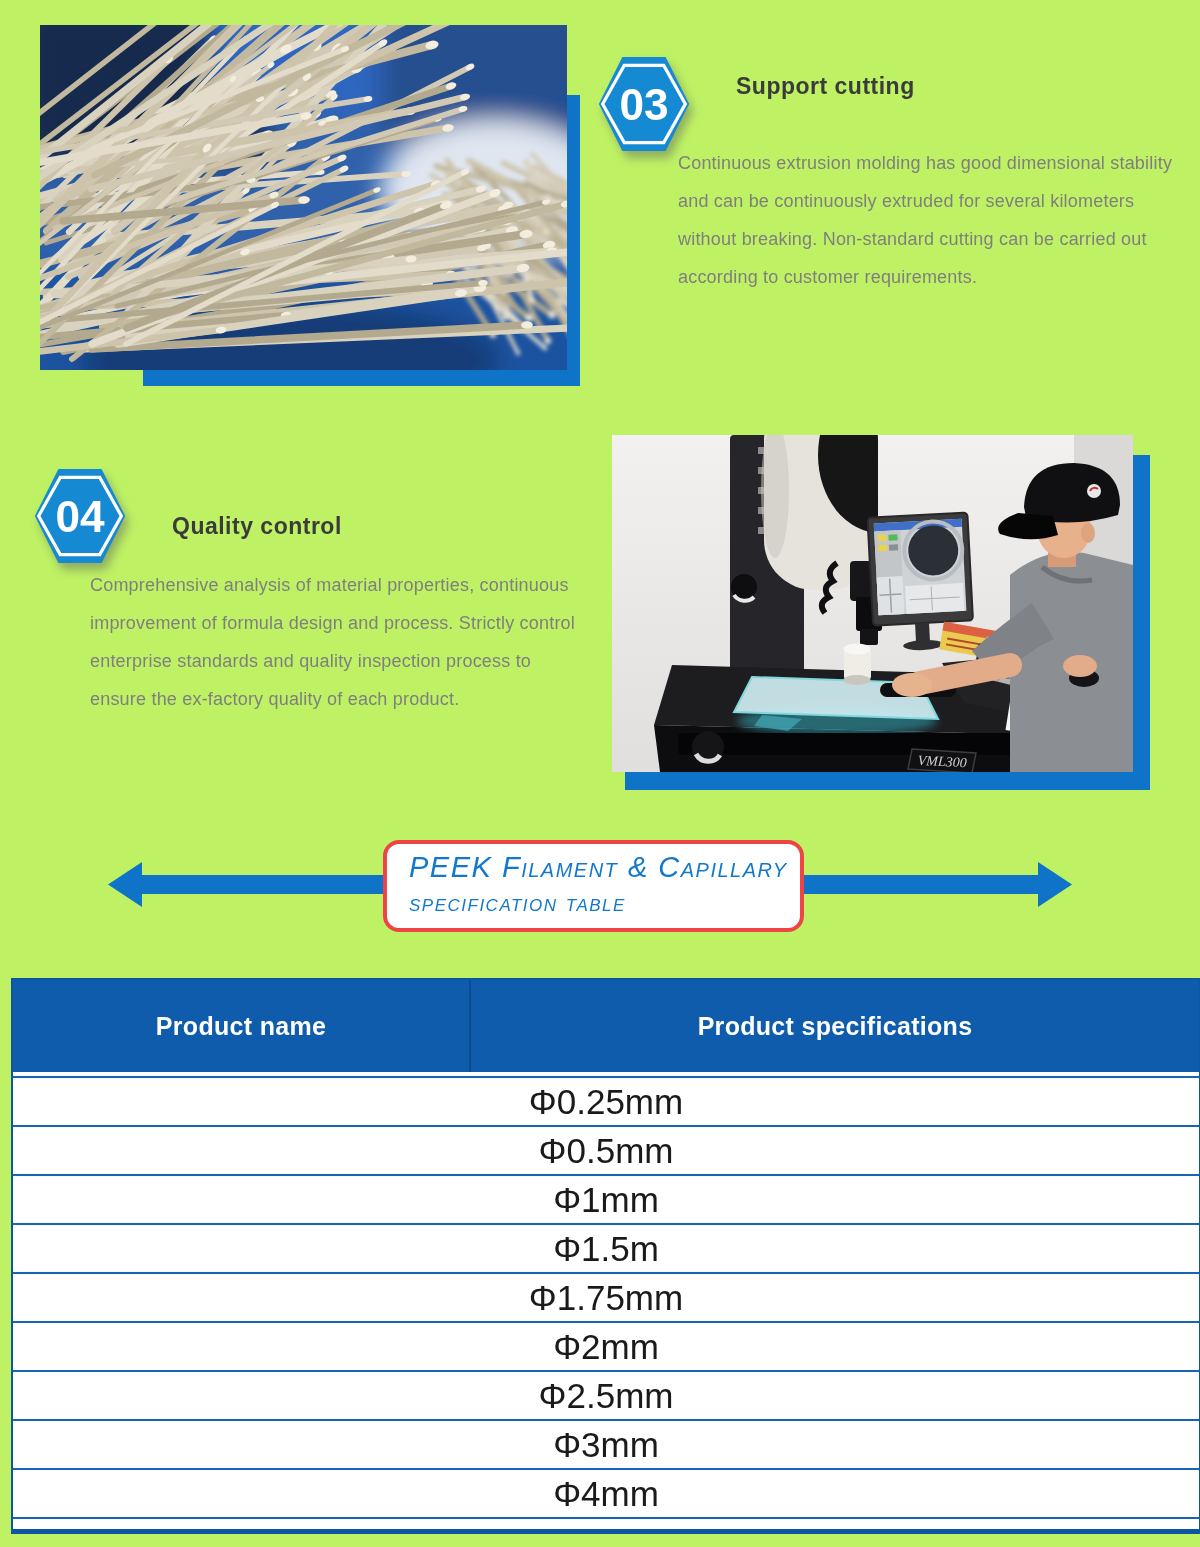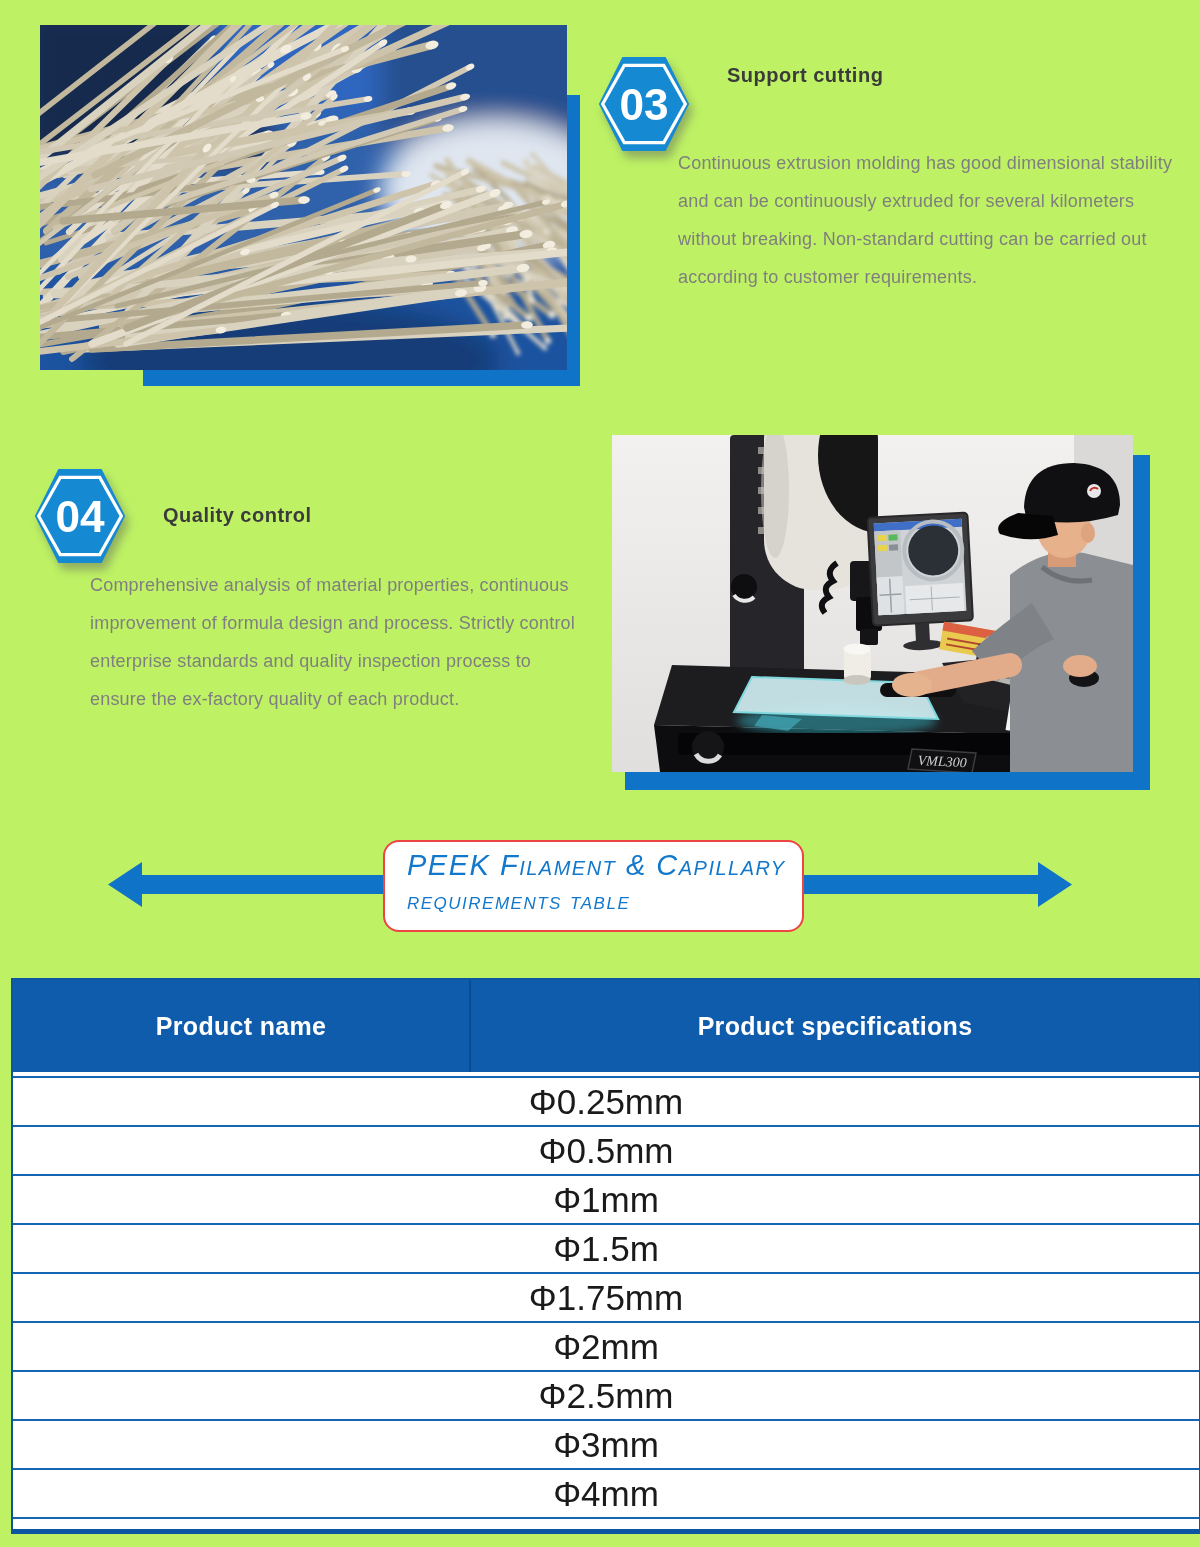--- a/index.html
+++ b/index.html
@@ -17,35 +17,35 @@
 
   
   .badge{position:absolute;width:94px;height:98px;}
   .badge svg{display:block;filter:drop-shadow(4px 7px 5px rgba(90,90,90,.45));}
   .badge .hex-outer{fill:#1689d3;}
   .badge .hex-inner{fill:none;stroke:#ffffff;stroke-width:3.4;}
   .badge text{fill:#ffffff;font-weight:bold;font-size:47px;font-family:"Liberation Sans",sans-serif;}
   .badge03{left:597px;top:55px;}
   .badge04{left:33px;top:467px;}
 
-  .sec-title{position:absolute;margin:0;font-size:20px;font-weight:bold;color:#3b3b3b;letter-spacing:.5px;}
+  .sec-title{position:absolute;margin:9px;font-size:23px;font-weight:bold;color:#3b3b3b;letter-spacing:.5px;}
   .t03{left:727px;top:64px;}
   .t04{left:163px;top:504px;}
 
   .para{position:absolute;margin:0;font-size:18px;line-height:38px;color:#7f7f7f;letter-spacing:.2px;}
   .p03{left:678px;top:144px;width:508px;}
   .p04{left:90px;top:566px;width:492px;}
 
   
   .arrow-bar{position:absolute;left:128px;top:875px;width:916px;height:19px;background:#0f73c8;z-index:1;}
   .arrow-head{position:absolute;top:862px;width:34px;height:45px;background:#0f73c8;z-index:1;}
   .arrow-head.left{left:108px;clip-path:polygon(100% 0,0 50%,100% 100%);}
   .arrow-head.right{left:1038px;clip-path:polygon(0 0,100% 50%,0 100%);}
   .banner-box{position:absolute;left:383px;top:840px;width:421px;height:92px;background:#ffffff;
-              border:2px solid #ef4444;border-radius:16px;z-index:2;box-sizing:border-box;
+              border:4px solid #ef4444;border-radius:16px;z-index:2;box-sizing:border-box;
               padding:7px 0 0 22px;}
   .banner-title{font-size:29px;font-style:italic;font-variant:small-caps;color:#1278cc;letter-spacing:1.5px;}
   .banner-subtitle{font-size:24px;font-style:italic;font-variant:small-caps;color:#1278cc;letter-spacing:1.5px;margin-top:5px;}
 
   
   .spec-table{position:absolute;left:11px;top:978px;width:1190px;height:556px;box-sizing:border-box;
               border:2px solid #0d57a2;border-bottom-width:5px;padding-bottom:10px;
               display:flex;flex-direction:column;background:#fff;}
   .thead{flex:none;height:92px;margin-bottom:4px;background:#0e5cab;display:flex;}
   .th{color:#ffffff;font-size:25px;font-weight:bold;display:flex;align-items:center;justify-content:center;letter-spacing:.3px;}
@@ -603,21 +603,21 @@
       <circle cx="482" cy="56" r="7" fill="#e8e8ea"></circle>
       <path d="M478,56 a5,5 0 0 1 8,-2" stroke="#c03028" stroke-width="2" fill="none"></path>
     </svg>
   </figure>
 
   <div class="arrow-head left"></div>
   <div class="arrow-bar"></div>
   <div class="arrow-head right"></div>
   <div class="banner-box">
     <div class="banner-title">PEEK Filament &amp; Capillary</div>
-    <div class="banner-subtitle">requirements table</div>
+    <div class="banner-subtitle">specification table</div>
   </div>
 
   <div class="spec-table">
     <div class="thead">
       <div class="th th1">Product name</div>
       <div class="th th2">Product specifications</div>
     </div>
     <div class="tbody">
       <div class="spec-col">
           <div class="spec-row">

